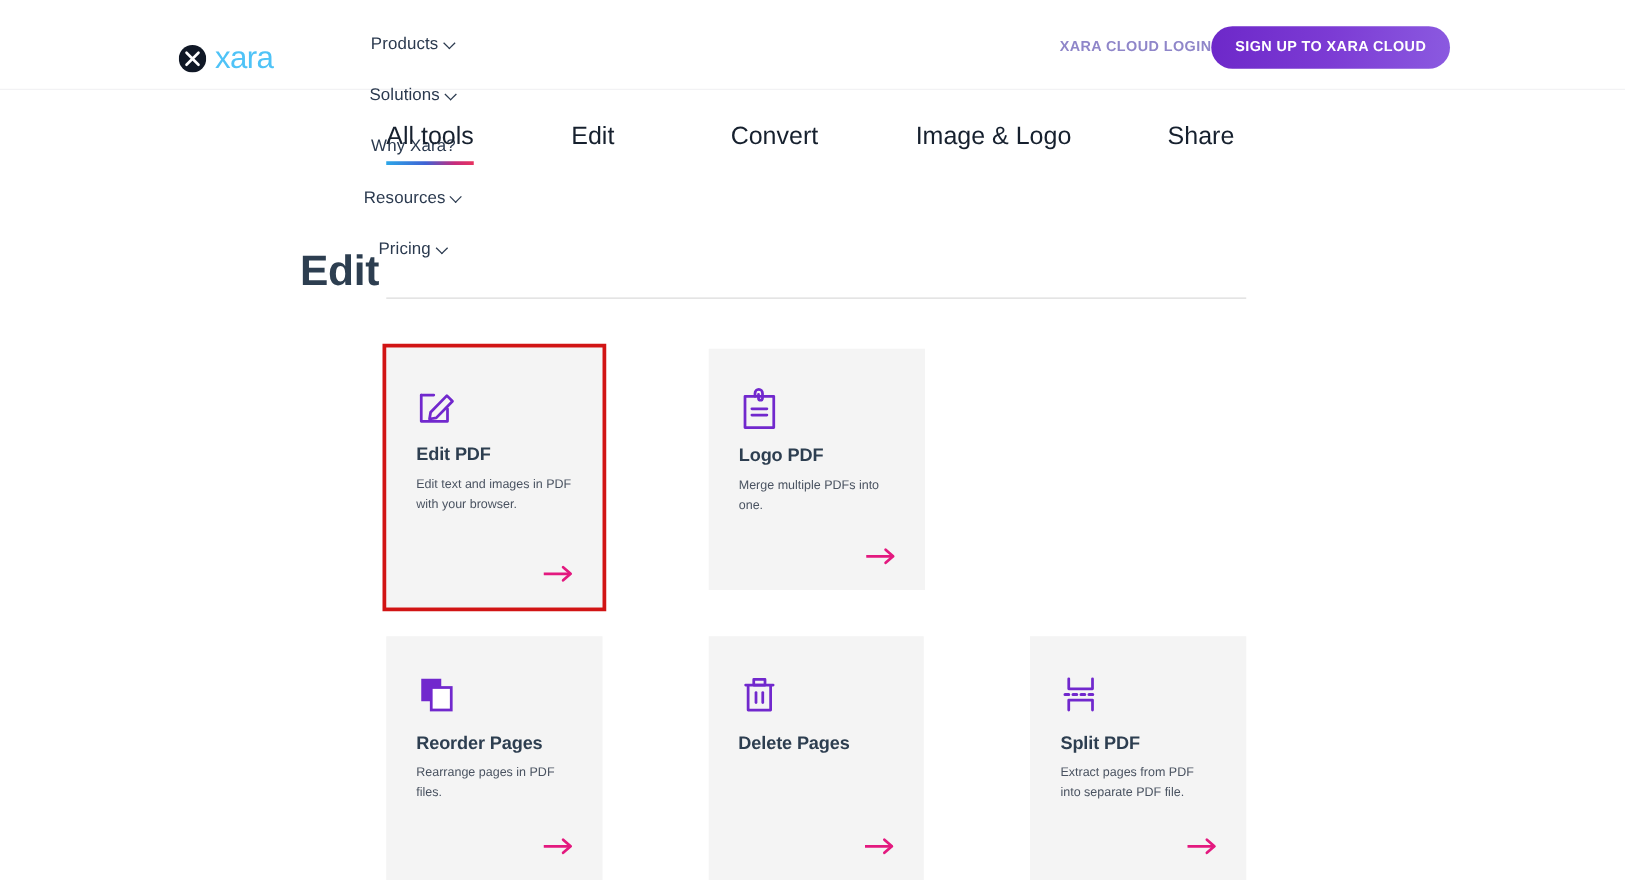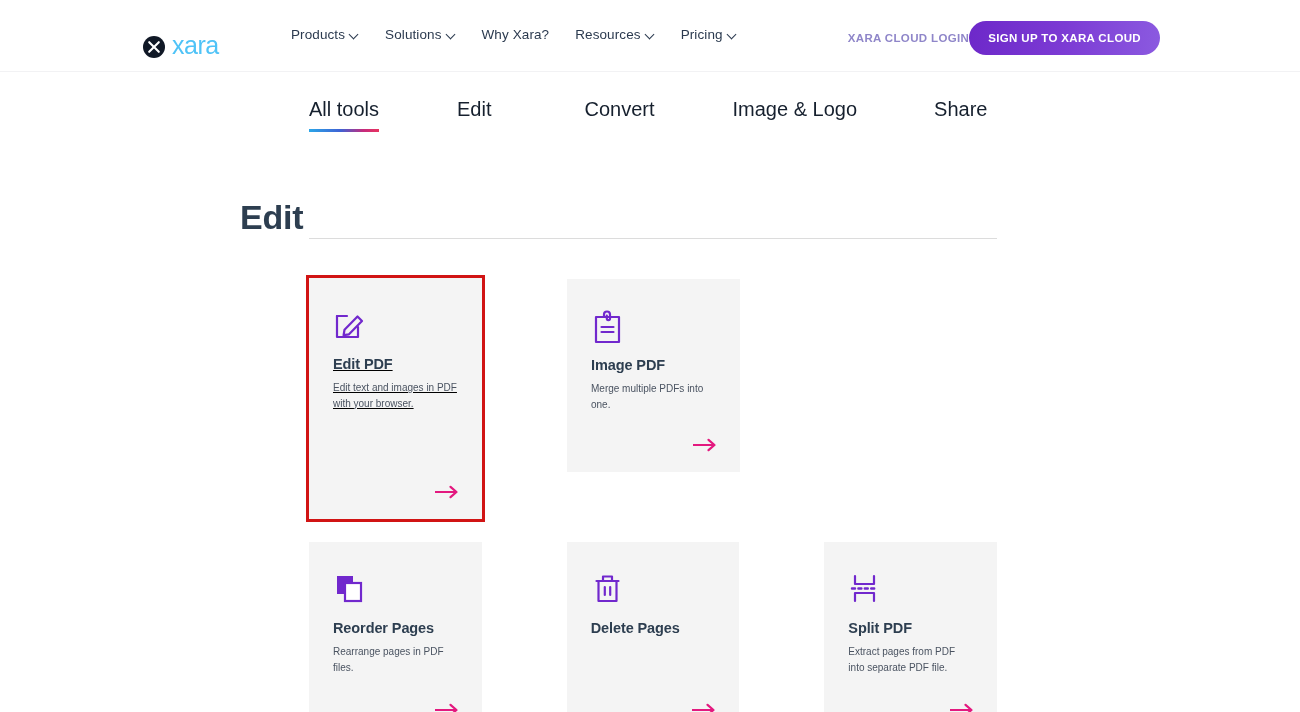--- a/index.html
+++ b/index.html
@@ -30,20 +30,21 @@
   .logo-mark { display: block; }
   .logo-word { display: block; }
 
   .main-nav {
     position: absolute;
     left: 291px;
     top: 27px;
     display: flex;
     align-items: center;
     gap: 26px;
+    flex-direction: column;
   }
   .nav-item {
     display: flex;
     align-items: center;
     gap: 5px;
     font-size: 13.5px;
     color: #2b3a4f;
     font-weight: 500;
     letter-spacing: .1px;
     cursor: pointer;
@@ -167,21 +168,21 @@
     position: relative;
     padding: 30px 24px 0 24px;
     cursor: pointer;
   }
   .card.row1 { height: 193px; }
   .card.row2 { height: 195px; }
   .card.selected {
     outline: 3px solid #d11414;
     background: #f4f4f4;
   }
-  .card.selected.row1 { height: 241px; margin-top: -1px; text-decoration: underline; }
+  .card.selected.row1 { height: 208px; margin-top: -1px; }
 
   .card-icon {
     height: 36px;
     display: flex;
     align-items: flex-start;
     margin-bottom: 12px;
   }
   .card-title {
     font-size: 14.5px;
     font-weight: 700;
@@ -302,21 +303,21 @@
 
     <div class="card row1">
       <div class="card-icon">
         <svg width="33" height="36" viewBox="0 0 33 36" fill="none">
           <path d="M5 8 H28 V33 H5 Z" stroke="#7128cd" stroke-width="2.2" stroke-linejoin="round"></path>
           <path d="M13 8 V5.5 A3 3 0 0 1 19 5.5 V9.5 A1.6 1.6 0 0 1 15.8 9.5 V6.5" stroke="#7128cd" stroke-width="2.2" stroke-linecap="round" stroke-linejoin="round"></path>
           <path d="M10.5 18 H22.5" stroke="#7128cd" stroke-width="2.2" stroke-linecap="round"></path>
           <path d="M10.5 23 H22.5" stroke="#7128cd" stroke-width="2.2" stroke-linecap="round"></path>
         </svg>
       </div>
-      <div class="card-title">Image PDF</div>
+      <div class="card-title">Logo PDF</div>
       <div class="card-desc">Merge multiple PDFs into one.</div>
       <div class="card-arrow">
         <svg width="25" height="14" viewBox="0 0 25 14" fill="none">
           <path d="M0 7 H21" stroke="#e3197f" stroke-width="2.2" stroke-linecap="round"></path>
           <path d="M15.5 1.8 L21.5 7 L15.5 12.2" stroke="#e3197f" stroke-width="2.2" stroke-linecap="round" stroke-linejoin="round"></path>
         </svg>
       </div>
     </div>
   </div>
 

